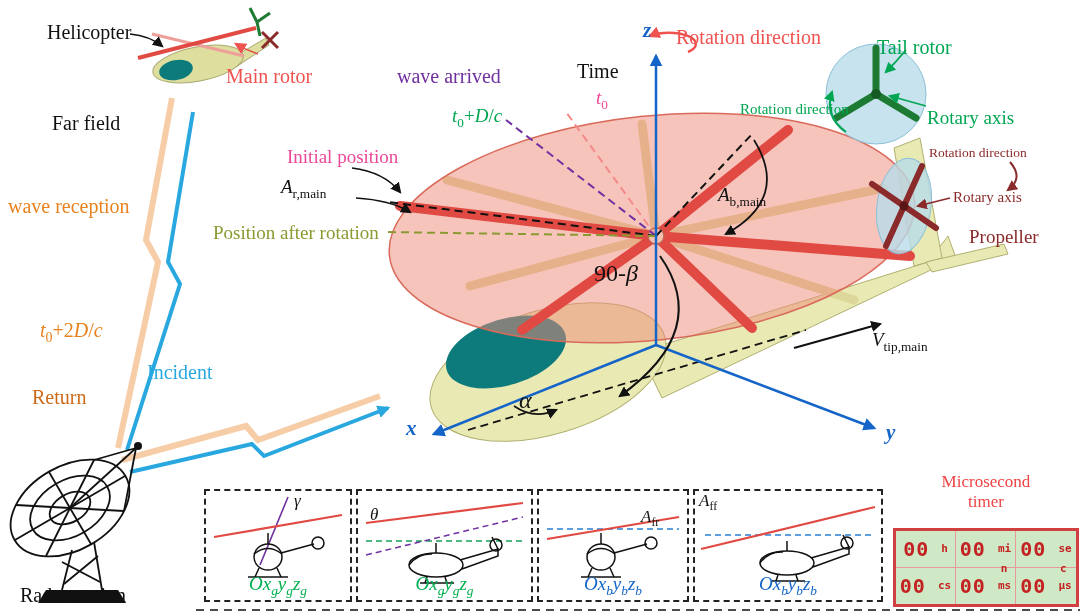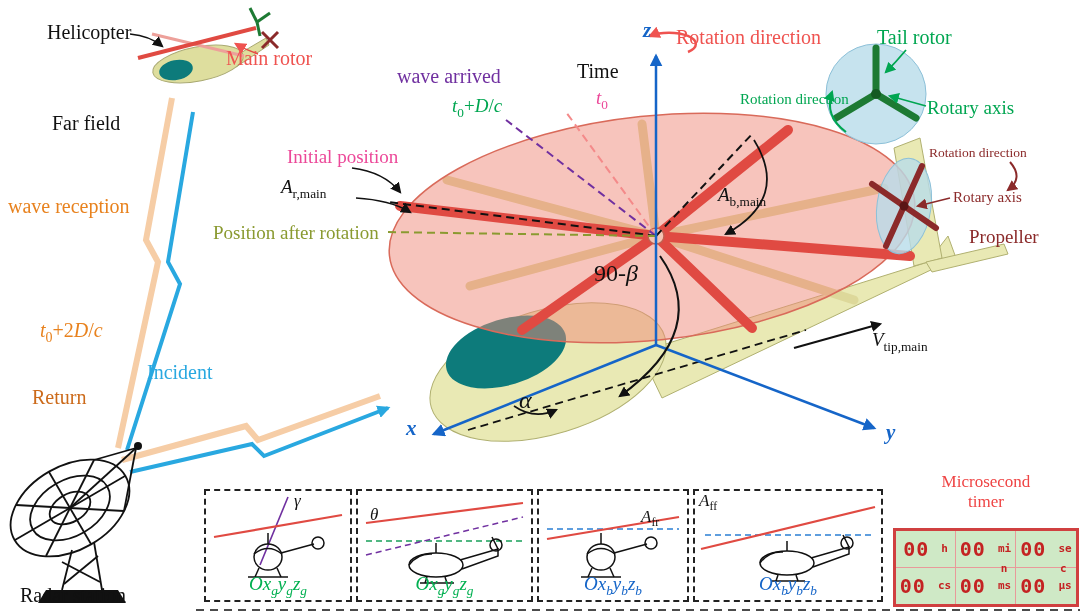--- a/index.html
+++ b/index.html
@@ -3,21 +3,21 @@
 <meta charset="utf-8">
 <style>
   * { margin:0; padding:0; box-sizing:border-box; }
   body { background:#fff; }
   .canvas { position:relative; width:1080px; height:614px; background:#fff; overflow:hidden;
             font-family:"Liberation Serif", serif; }
   .art { position:absolute; left:0; top:0; }
   .lbl { position:absolute; white-space:nowrap; font-size:20px; color:#111; line-height:1.05; }
   .lbl sub { font-size:0.7em; }
   .it { font-style:italic; }
-  .c-red{color:#ef5350;} .c-green{color:#00a651;} .c-purple{color:#7030a0;}
+  .c-red{color:#ef5350;} .c-green{color:#00a651;margin-top:10px;} .c-purple{color:#7030a0;}
   .c-orange{color:#e8821e;} .c-sky{color:#29a8e0;} .c-retorange{color:#cc6a1a;}
   .c-pink{color:#ec4899;} .c-olive{color:#8a9a30;} .c-darkred{color:#8b2a2a;}
   .axis { position:absolute; font-size:21px; font-weight:bold; font-style:italic; color:#1565c8; white-space:nowrap; }
   .sm{font-size:15px;} .xs{font-size:13.5px;} .md{font-size:19px;} .bmd{font-size:24px;}
   .inset-box { position:absolute; border:2px dashed #222; }
   .inset-box svg { position:absolute; left:0; top:0; }
   .angle { position:absolute; font-size:17px; white-space:nowrap; color:#111; }
   .angle sub { font-size:0.7em; }
   .frame-label { position:absolute; bottom:1px; left:0; right:0; text-align:center; font-size:19px; white-space:nowrap; }
   .frame-label sub { font-size:0.7em; }
@@ -185,21 +185,21 @@
 
       <path d="M 352 168 Q 384 172 400 192" fill="none" stroke="#111" stroke-width="1.4" marker-end="url(#mBlack)"></path>
       <path d="M 356 198 Q 390 200 410 212" fill="none" stroke="#111" stroke-width="1.4" marker-end="url(#mBlack)"></path>
       <path d="M 906 50 Q 896 62 886 72" fill="none" stroke="#00a651" stroke-width="1.8" marker-end="url(#mGreen)"></path>
       <path d="M 130 34 Q 150 36 162 46" fill="none" stroke="#111" stroke-width="1.4" marker-end="url(#mBlack)"></path>
       <path d="M 258 54 Q 246 50 236 44" fill="none" stroke="#e04a42" stroke-width="1.4" marker-end="url(#mRed)"></path>
     </g>
   </svg>
 
   <div class="lbl" style="left:47px;top:22px">Helicopter</div>
-  <div class="lbl c-red" style="left:226px;top:48px">Main rotor</div>
+  <div class="lbl c-red" style="left:226px;top:66px">Main rotor</div>
   <div class="lbl" style="left:52px;top:113px">Far field</div>
   <div class="lbl c-orange" style="left:8px;top:196px">wave reception</div>
   <div class="lbl c-orange" style="left:40px;top:320px"><span class="it">t</span><sub>0</sub><span>+2</span><span class="it">D</span><span>/</span><span class="it">c</span></div>
   <div class="lbl c-sky" style="left:147px;top:362px">Incident</div>
   <div class="lbl c-retorange" style="left:32px;top:387px">Return</div>
   <div class="lbl" style="left:20px;top:585px">Radar station</div>
 
   <div class="lbl c-red" style="left:676px;top:27px">Rotation direction</div>
   <div class="lbl c-green" style="left:877px;top:27px">Tail rotor</div>
   <div class="lbl c-purple" style="left:397px;top:66px">wave arrived</div>

